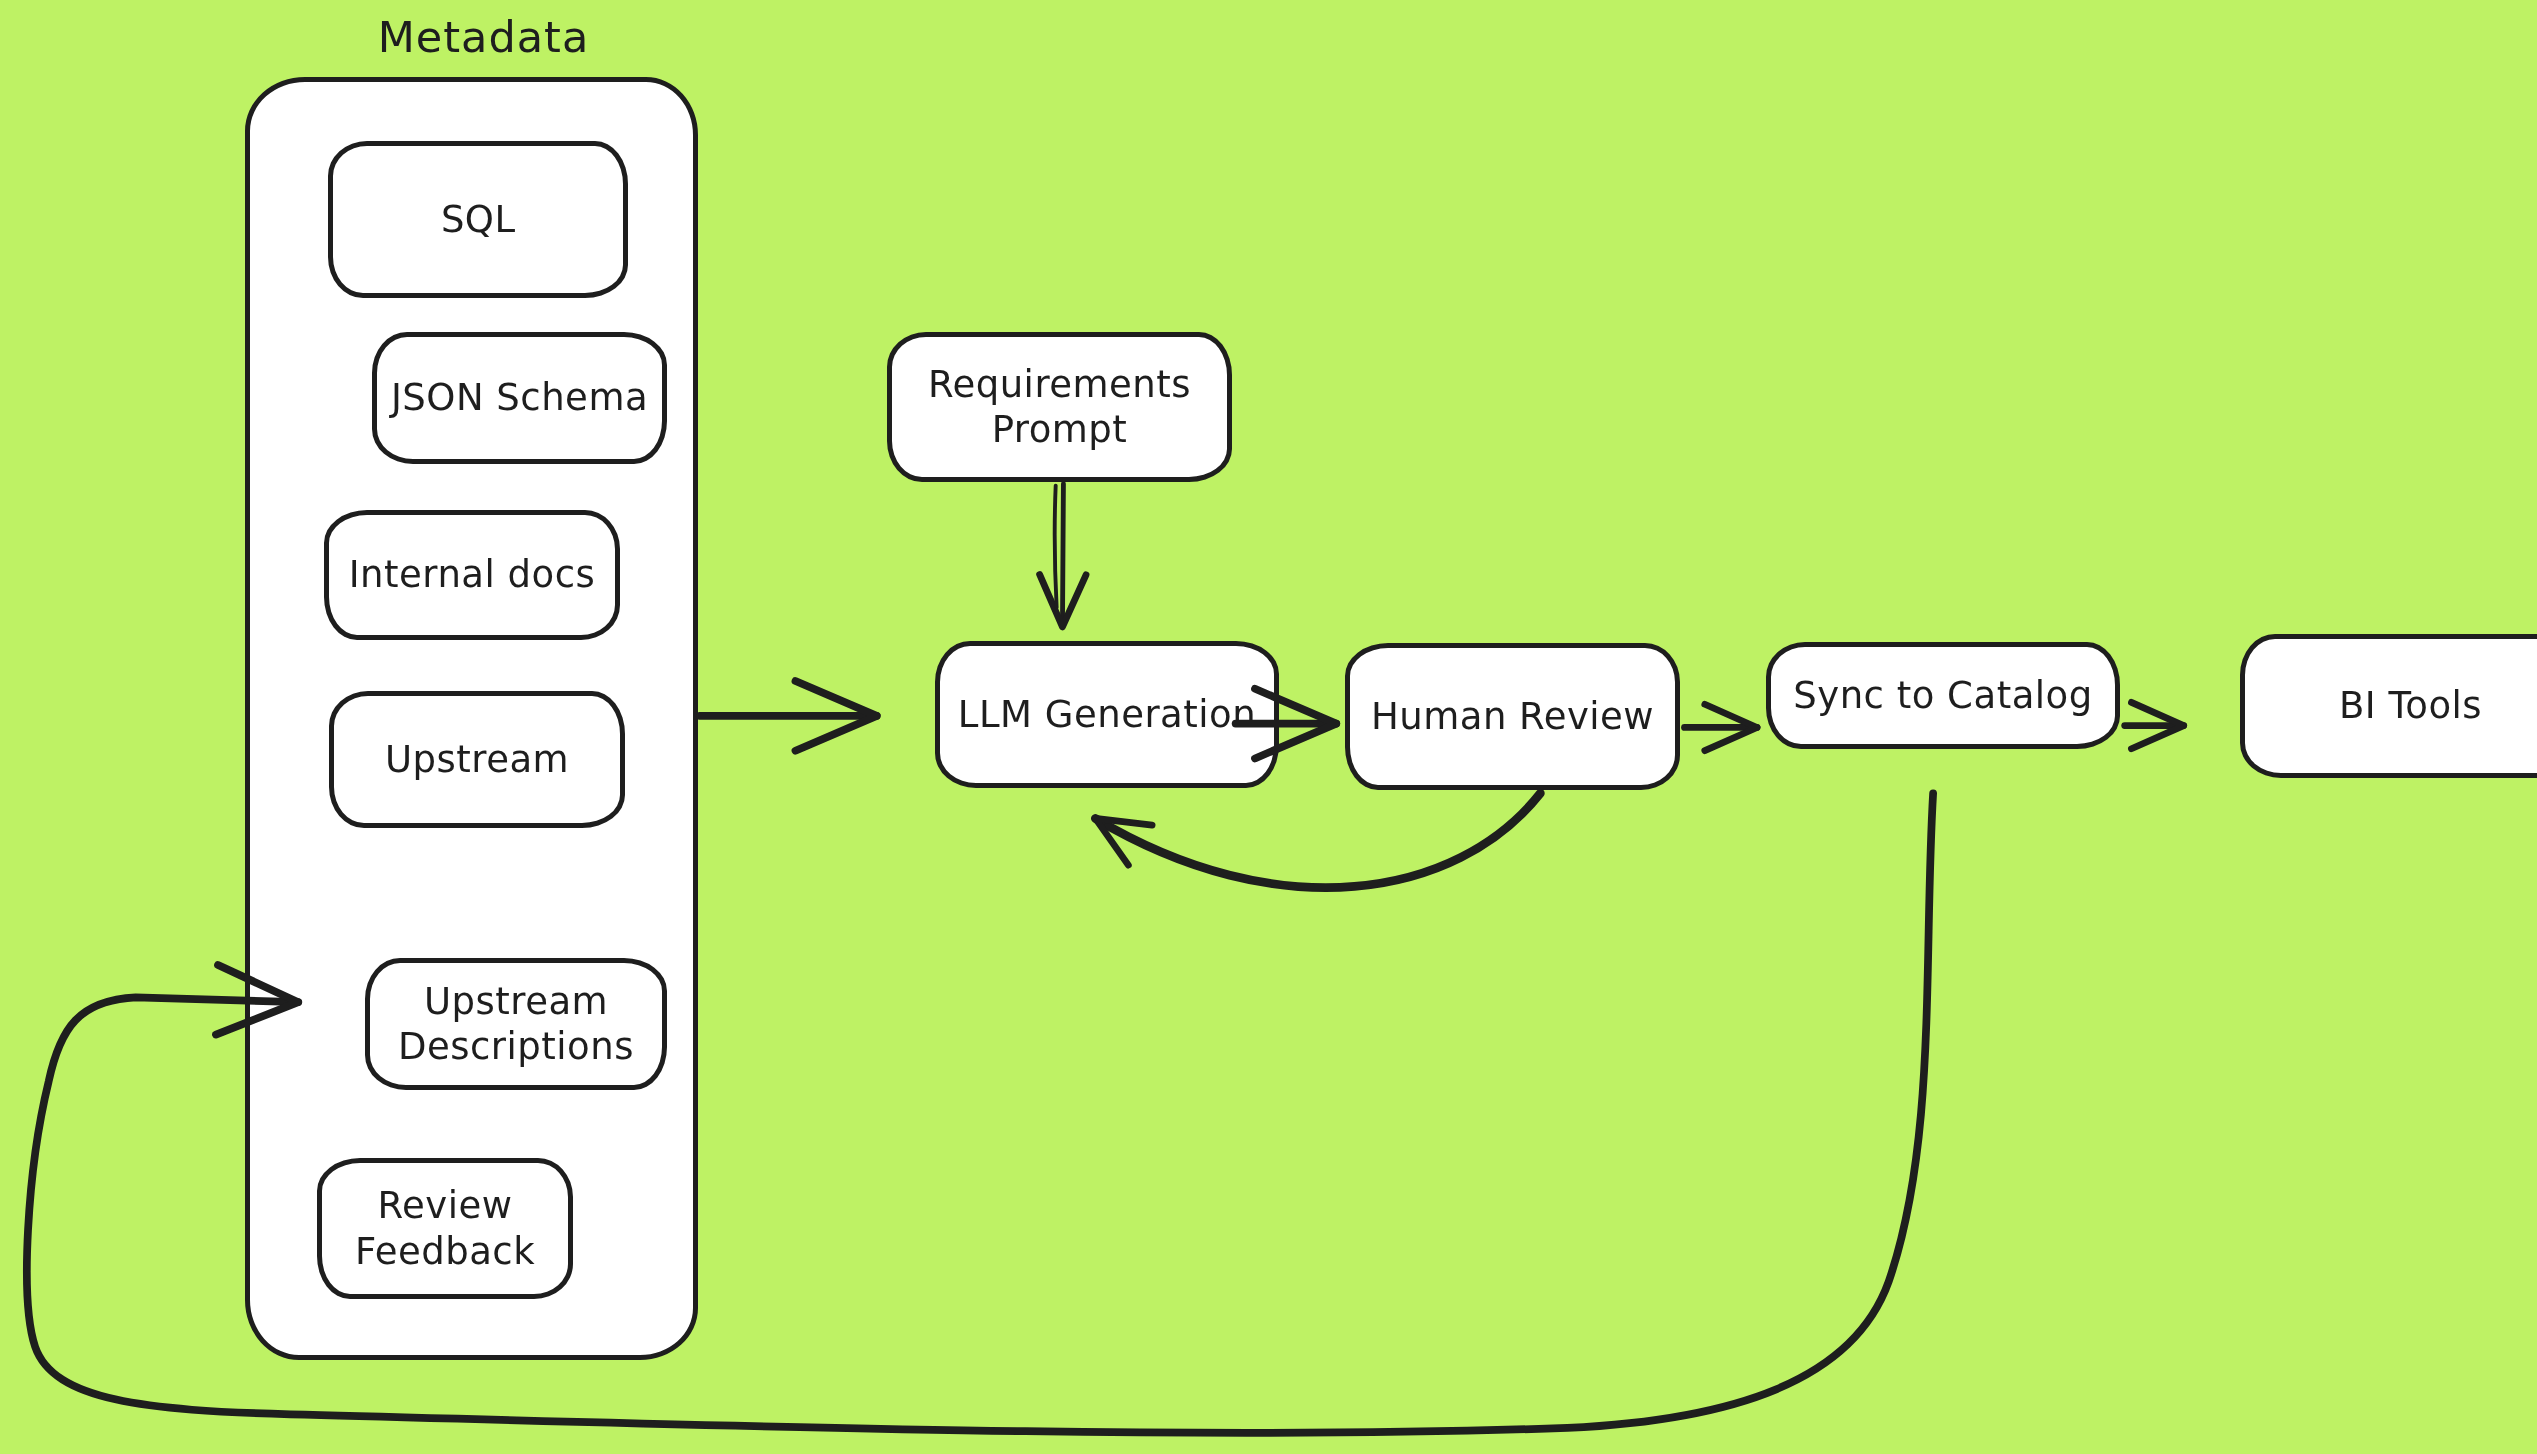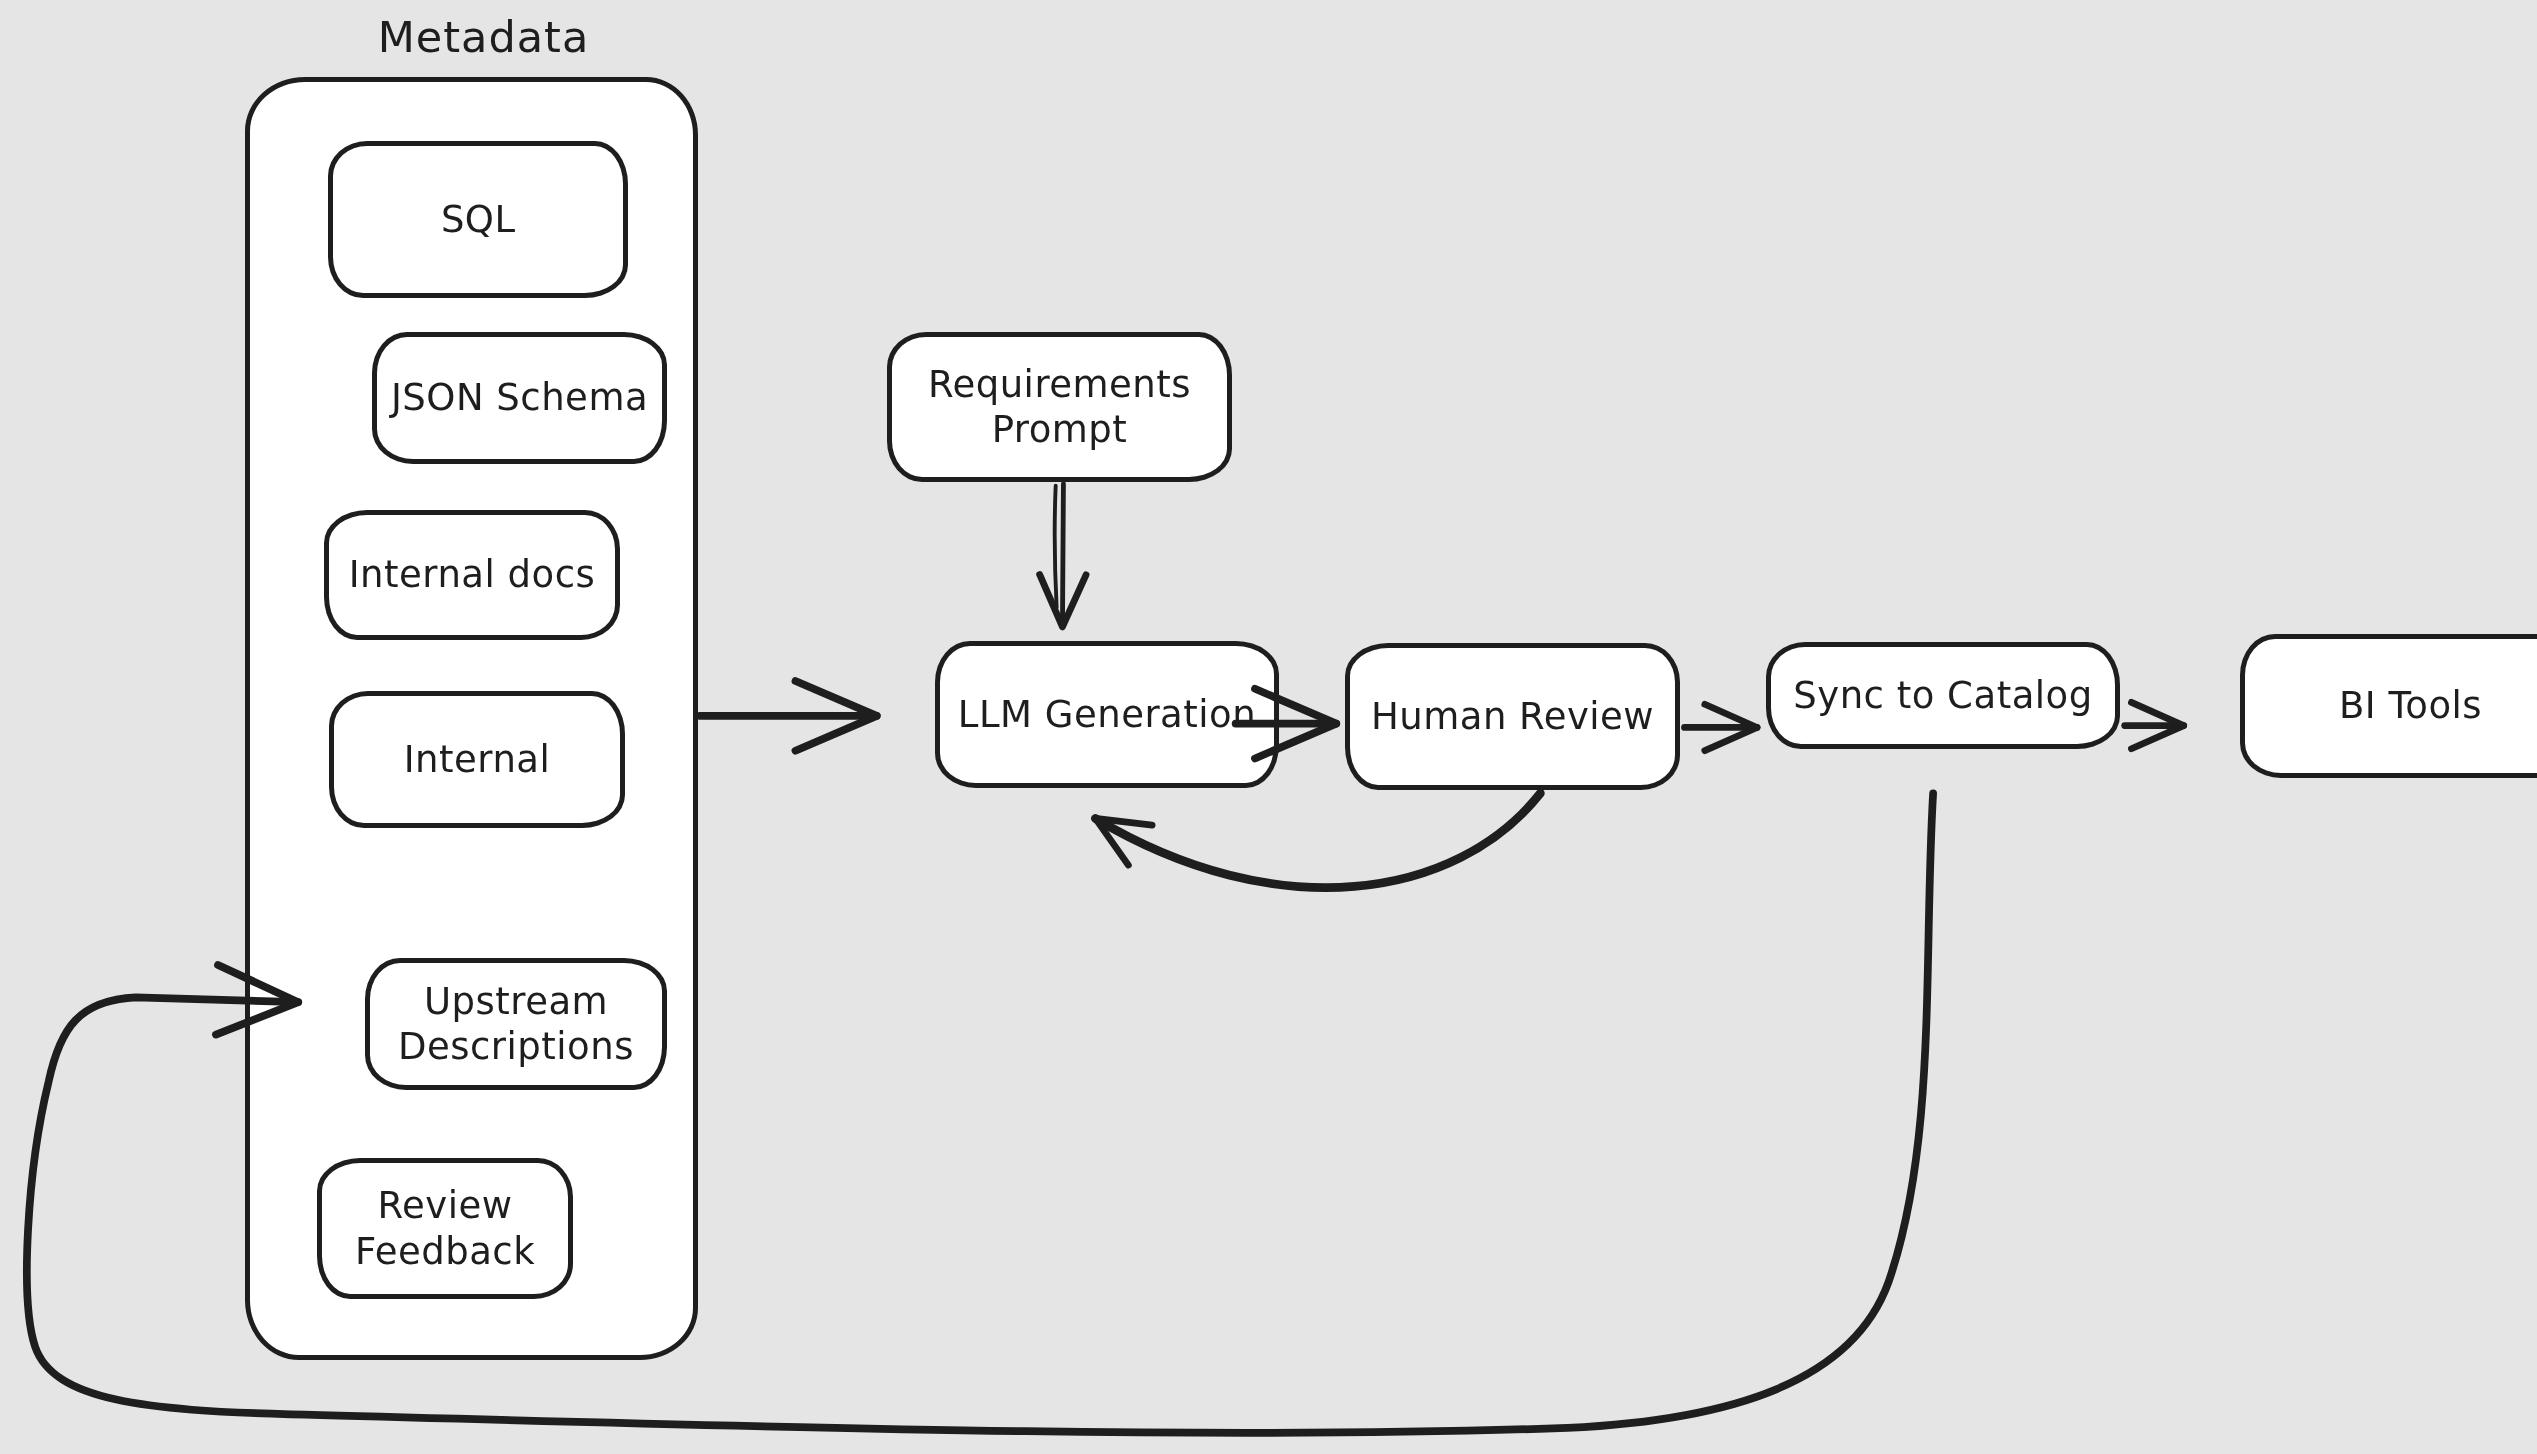--- a/index.html
+++ b/index.html
@@ -1,17 +1,17 @@
 <!DOCTYPE html>
 <html><head>
 <meta charset="utf-8">
 <style>
   html,body{margin:0;padding:0;background:#ffffff;}
   body{width:2538px;height:1454px;font-family:"DejaVu Sans",sans-serif;color:#1e1e1e;}
-  .canvas{position:relative;width:2538px;height:1454px;overflow:hidden;background:#e5e5e5;}
+  .canvas{position:relative;width:2538px;height:1454px;overflow:hidden;background:#bef264;}
 
   .box{
     position:absolute;box-sizing:border-box;background:#ffffff;
     border:5.8px solid #1e1e1e;
     display:flex;align-items:center;justify-content:center;
     text-align:center;font-size:37px;line-height:1.22;
     padding:0 13.5px;letter-spacing:0.5px;
   }
   
   .r-a{border-radius:39px 33px 43px 35px / 35px 43px 33px 41px;}
@@ -43,21 +43,21 @@
 
   <div class="box r-b" style="left:324px;top:332px;width:295px;height:132px;">
     <span>JSON Schema</span>
   </div>
 
   <div class="box r-c" style="left:324px;top:510px;width:296px;height:130px;">
     <span>Internal docs</span>
   </div>
 
   <div class="box r-a" style="left:329px;top:691px;width:296px;height:137px;">
-    <span>Internal</span>
+    <span>Upstream</span>
   </div>
 
   <div class="box r-b" style="left:317px;top:958px;width:302px;height:132px;">
     <span>Upstream Descriptions</span>
   </div>
 
   <div class="box r-c" style="left:317px;top:1158px;width:256px;height:141px;">
     <span>Review Feedback</span>
   </div>
 

